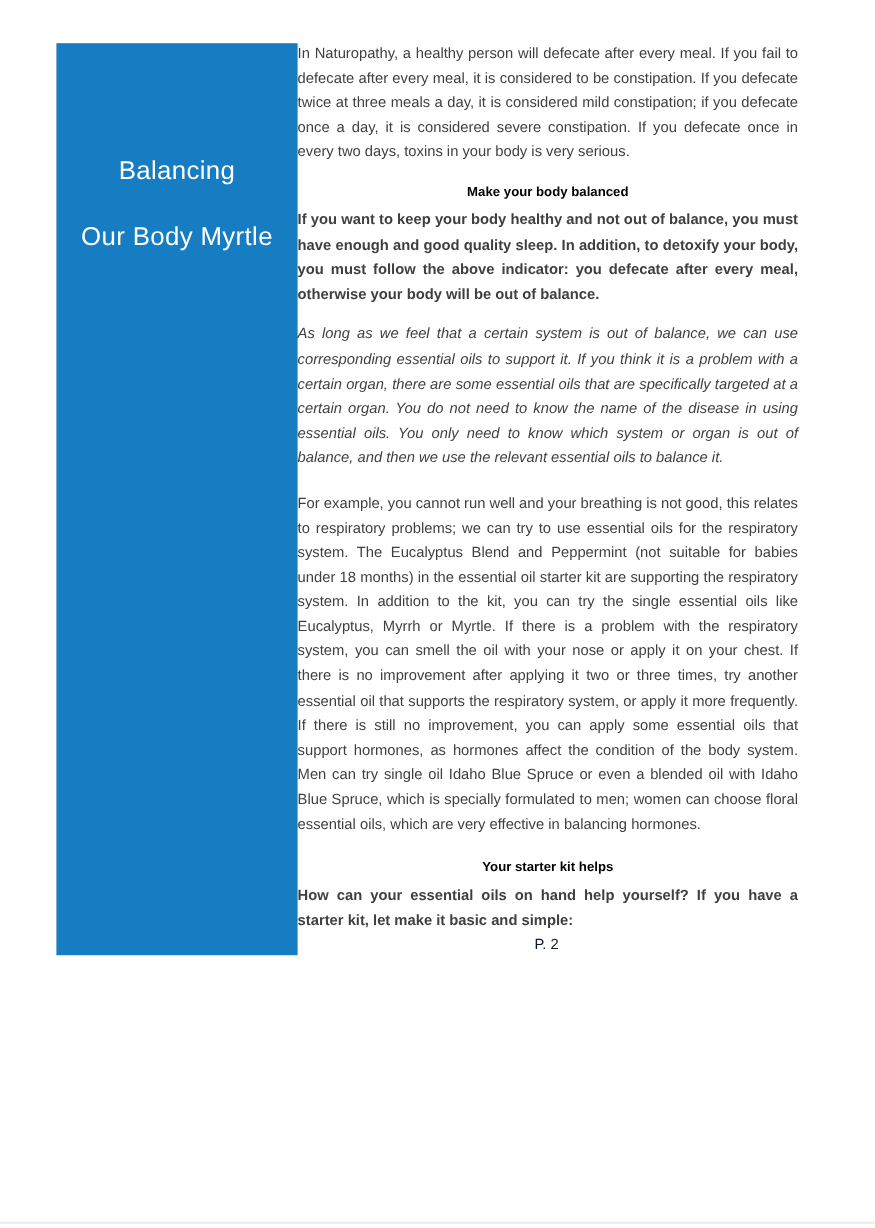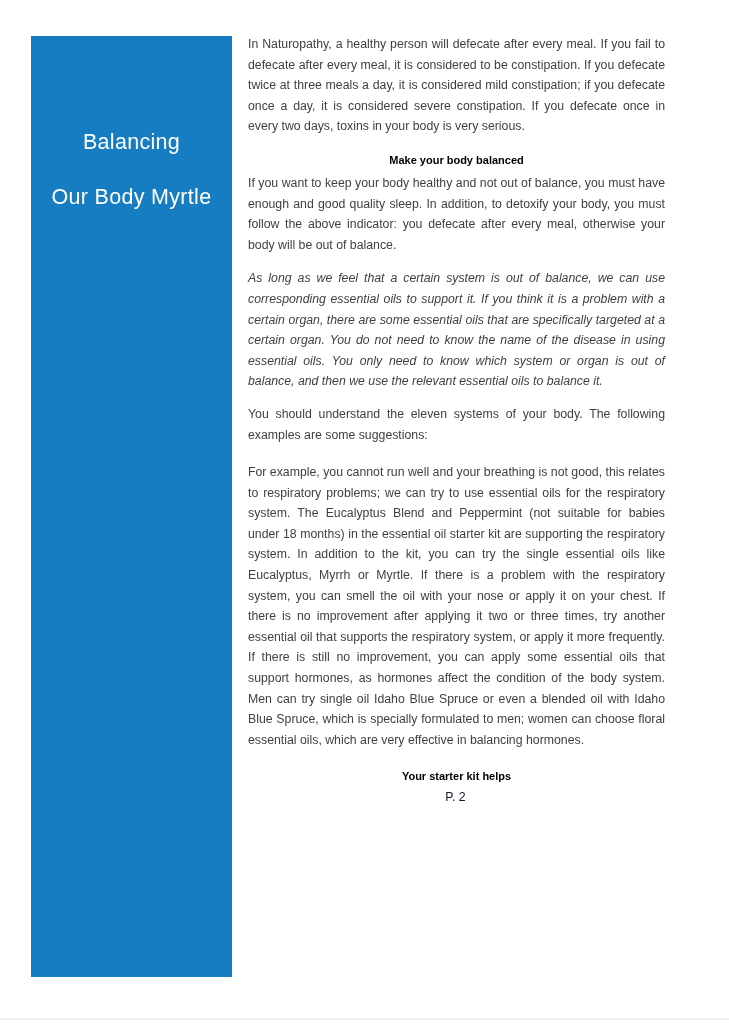--- a/index.html
+++ b/index.html
@@ -11,24 +11,24 @@
   .page {
     position: relative;
     width: 729px;
     height: 1023px;
     background: #ffffff;
     overflow: hidden;
   }
   
   .sidebar {
     position: absolute;
-    left: 31px;
+    left: 47px;
     top: 36px;
     width: 201px;
-    height: 941px;
+    height: 760px;
     background: #177dc2;
     color: #ffffff;
     text-align: center;
     box-sizing: border-box;
     padding-top: 92px;
   }
   .sidebar .title-line {
     font-size: 21.5px;
     font-weight: 300;
     letter-spacing: 0.3px;
@@ -54,21 +54,21 @@
   }
   .content h2 {
     margin: 0;
     color: #000000;
     font-size: 11px;
     font-weight: bold;
     line-height: 22px;
     text-align: center;
   }
   .mt-heading1 { margin-top: 12px !important; }
-  .mt-after-heading { margin-top: 2px !important; }
+  .mt-after-heading { margin-top: 2px !important; font-weight: bold; }
   .mt-para { margin-top: 13px !important; font-style: italic; }
   .mt-para2 { margin-top: 12px !important; }
   .mt-para3 { margin-top: 17px !important; }
   .mt-heading2 { margin-top: 15px !important; }
   .mt-para4 { margin-top: 18px !important; }
   .page-number {
     text-align: center;
     color: #0f172a;
     font-size: 12.3px;
     line-height: 18px;
@@ -101,26 +101,26 @@
 
   <main class="content">
     <p>In Naturopathy, a healthy person will defecate after every meal. If you fail to defecate after every meal, it is considered to be constipation. If you defecate twice at three meals a day, it is considered mild constipation; if you defecate once a day, it is considered severe constipation. If you defecate once in every two days, toxins in your body is very serious.</p>
 
     <h2 class="mt-heading1">Make your body balanced</h2>
 
     <p class="mt-after-heading">If you want to keep your body healthy and not out of balance, you must have enough and good quality sleep. In addition, to detoxify your body, you must follow the above indicator: you defecate after every meal, otherwise your body will be out of balance.</p>
 
     <p class="mt-para">As long as we feel that a certain system is out of balance, we can use corresponding essential oils to support it. If you think it is a problem with a certain organ, there are some essential oils that are specifically targeted at a certain organ. You do not need to know the name of the disease in using essential oils. You only need to know which system or organ is out of balance, and then we use the relevant essential oils to balance it.</p>
 
-    <p class="mt-para2">You should understand the eleven systems of your body. The following examples are some suggestions:</p>
 
     <p class="mt-para3">For example, you cannot run well and your breathing is not good, this relates to respiratory problems; we can try to use essential oils for the respiratory system. The Eucalyptus Blend and Peppermint (not suitable for babies under 18 months) in the essential oil starter kit are supporting the respiratory system. In addition to the kit, you can try the single essential oils like Eucalyptus, Myrrh or Myrtle. If there is a problem with the respiratory system, you can smell the oil with your nose or apply it on your chest. If there is no improvement after applying it two or three times, try another essential oil that supports the respiratory system, or apply it more frequently. If there is still no improvement, you can apply some essential oils that support hormones, as hormones affect the condition of the body system. Men can try single oil Idaho Blue Spruce or even a blended oil with Idaho Blue Spruce, which is specially formulated to men; women can choose floral essential oils, which are very effective in balancing hormones.</p>
 
     <h2 class="mt-heading2">Your starter kit helps</h2>
 
+    <p class="mt-after-heading">How can your essential oils on hand help yourself? If you have a starter kit, let make it basic and simple:</p>
 
 
     <div class="page-number">P. 2</div>
   </main>
 
   <div class="bottom-rule"></div>
 
 </div>
 
 </body></html>

